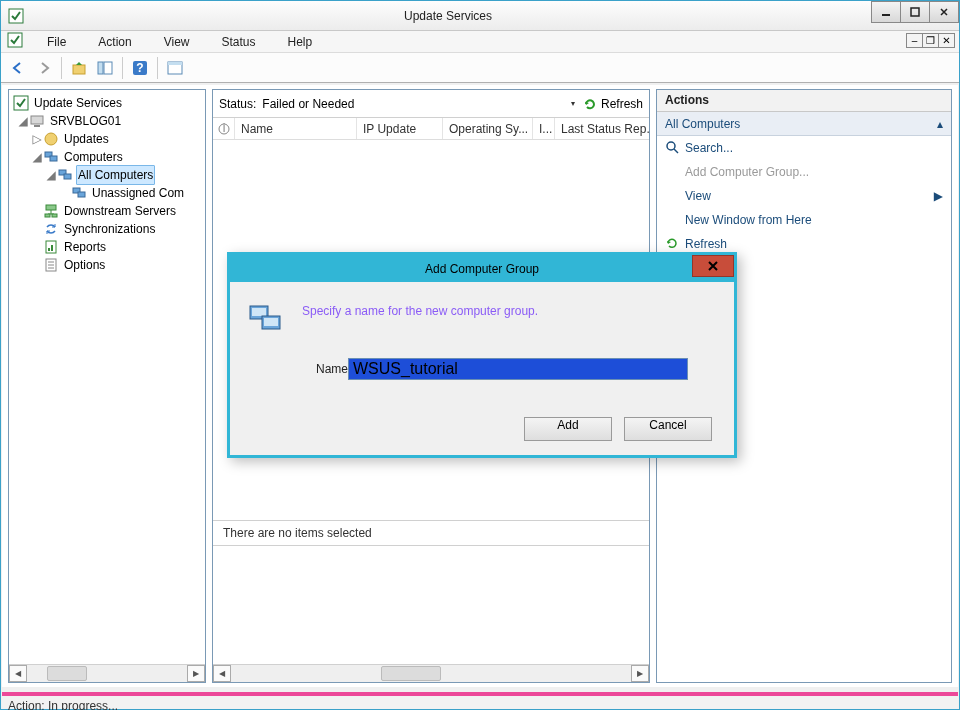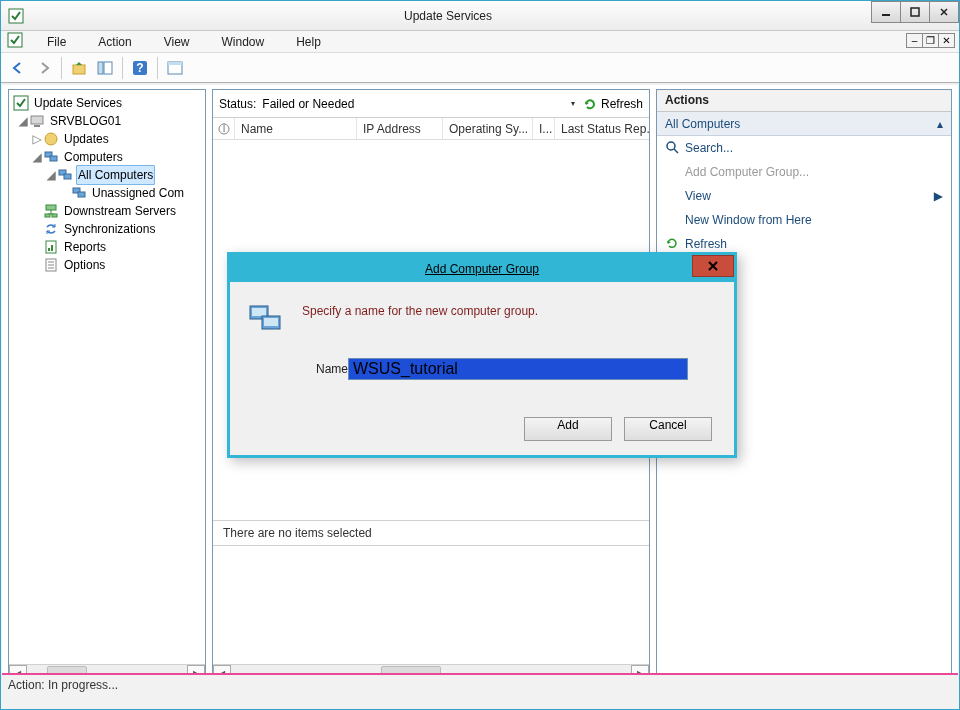--- a/index.html
+++ b/index.html
@@ -38,27 +38,27 @@
   .dd .caret{font-size:8px;color:#333;margin-right:3px;}
   .colheaders { height:22px; display:flex; border-bottom:1px solid #ddd; background:#fff; }
   .col { border-right:1px solid #e4e4e4; padding:3px 6px; color:#333; white-space:nowrap; overflow:hidden; display:flex; align-items:center;}
   .col.icon-col{width:22px;justify-content:center;padding:0;}
   .grid-body { height:380px; }
   .selection-bar{height:26px;border-top:1px solid #d0d0d0;border-bottom:1px solid #d0d0d0;background:#fff;display:flex;align-items:center;padding-left:10px;color:#333;}
   .actions-hd{height:22px;background:#f2f2f2;border-bottom:1px solid #c8c8c8;padding:3px 8px;font-weight:600;color:#222;}
   .actions-sub{height:24px;background:#e9eef5;border-bottom:1px solid #c8d2de;padding:3px 8px;font-size:13px;color:#1b4c7a;display:flex;align-items:center;justify-content:space-between;}
   .actions-item{height:24px;display:flex;align-items:center;padding:0 8px;color:#1b4c7a;gap:6px;}
   .actions-item.disabled{color:#9a9a9a;}
-  .statusbar { position:absolute; bottom:0; left:1px; right:1px; height:36px; background:#f2f2f2; border-top:2px solid #ec4899; padding:3px 6px; color:#333;}
+  .statusbar { position:absolute; bottom:0; left:1px; right:1px; height:17px; background:#f2f2f2; border-top:4px solid #ec4899; padding:3px 6px; color:#333;}
   .modal{position:absolute;left:226px;top:251px;width:510px;height:206px;background:#f0f0f0;border:3px solid #31b6d6;box-shadow:4px 4px 12px rgba(0,0,0,0.25);}
-  .modal-title{height:27px;background:#31b6d6;display:flex;align-items:center;justify-content:center;color:#000;position:relative;text-decoration:underline;}
+  .modal-title{height:27px;background:#31b6d6;display:flex;align-items:center;justify-content:center;color:#000;position:relative;}
   .modal-close{position:absolute;right:0;top:0;width:42px;height:22px;background:#c84d3a;display:flex;align-items:center;justify-content:center;color:#000;border:1px solid #93362a;}
   .modal-body{position:relative;height:calc(100% - 27px);}
   .modal-icon{position:absolute;left:16px;top:18px;}
-  .modal-text{position:absolute;left:72px;top:22px;color:#7f1d1d;}
+  .modal-text{position:absolute;left:72px;top:22px;color:#8b5cf6;}
   .modal-namelabel{position:absolute;left:72px;top:80px;color:#222;margin-left:14px;}
   .modal-input{position:absolute;left:118px;top:76px;width:340px;height:22px;border:1px solid #6a8fb4;background:#1d4ed8;padding:2px 4px;font-family:inherit;font-size:16px;}
   .dlg-btn{position:absolute;bottom:14px;width:88px;height:24px;border:1px solid #9a9a9a;background:linear-gradient(#f4f4f4,#dedede);display:flex;justify-content:center;}
   .dlg-btn.add{right:122px;}
   .dlg-btn.cancel{right:22px;}
 </style>
 </head>
 <body>
 
 <div class="window">
@@ -91,21 +91,21 @@
   </div>
 
   <div class="menubar">
     <span class="icon-slot"><svg width="16" height="16">
           <rect x="1" y="1" width="14" height="14" fill="#fff" stroke="#2a7a3a"></rect>
           <path d="M4 8 L7 11 L12 4" stroke="#2a7a3a" fill="none" stroke-width="2"></path>
         </svg></span>
     <span class="menuitem">File</span>
     <span class="menuitem">Action</span>
     <span class="menuitem">View</span>
-    <span class="menuitem">Window</span>
+    <span class="menuitem">Status</span>
     <span class="menuitem">Help</span>
     <div class="mdi-controls">
       <div class="mdi-btn">‒</div>
       <div class="mdi-btn">❐</div>
       <div class="mdi-btn">✕</div>
     </div>
   </div>
 
   <div class="toolbar">
     <div class="tb-btn">
@@ -266,21 +266,21 @@
           </span>
       </div>
       <div class="colheaders">
         <div class="col icon-col">
             <svg width="12" height="12">
               <circle cx="6" cy="6" r="5" fill="none" stroke="#888"></circle>
               <text x="6" y="9" text-anchor="middle" font-size="9" fill="#888">i</text>
             </svg>
           </div>
         <div class="col" style="width:122px">Name</div>
-        <div class="col" style="width:86px">IP Address</div>
+        <div class="col" style="width:86px">IP Update</div>
         <div class="col" style="width:90px">Operating Sy...</div>
         <div class="col" style="width:22px">I...</div>
         <div class="col" style="flex:1;border-right:0">Last Status Rep...</div>
       </div>
       <div class="grid-body"></div>
       <div class="selection-bar">
           <span>There are no items selected</span>
         </div>
       <div style="height:125px"></div>
       <div class="hscroll">

